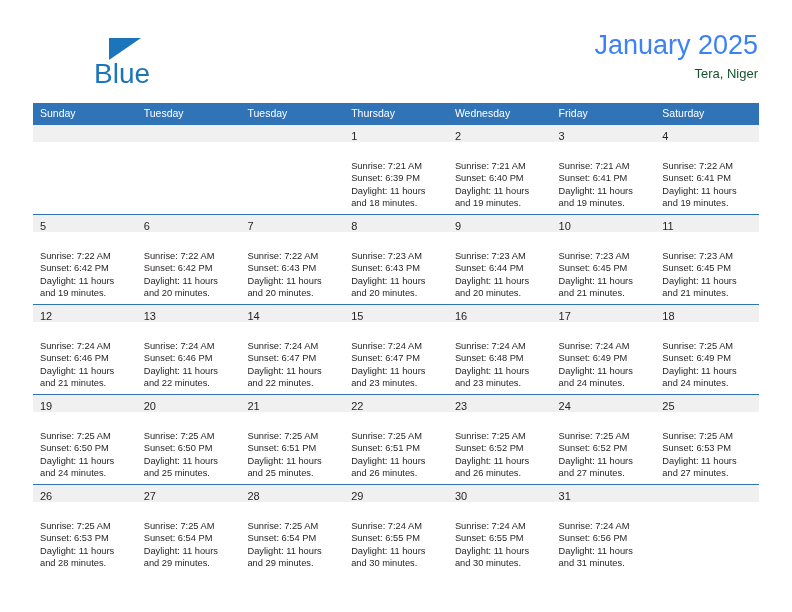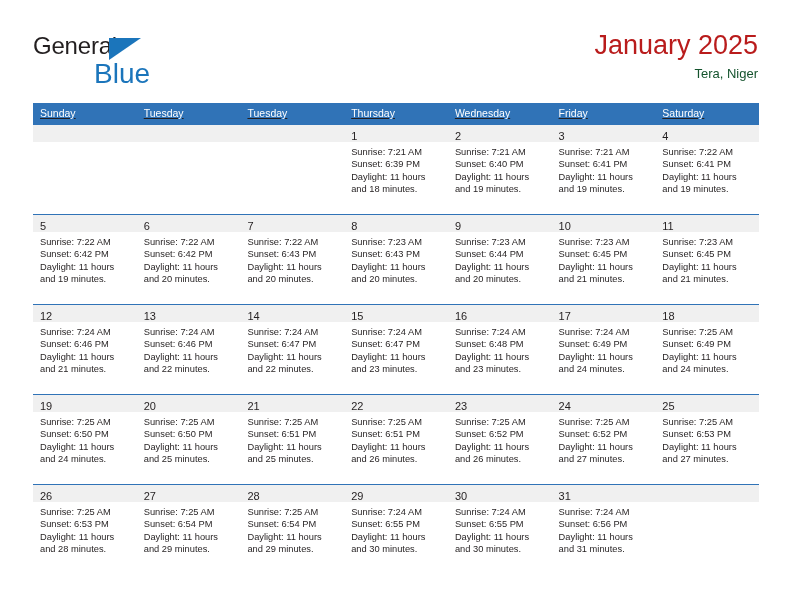--- a/index.html
+++ b/index.html
@@ -65,42 +65,41 @@
 
   .titlebox {
     position: absolute;
     right: 0;
     top: 0;
     text-align: right;
   }
   .cal-title {
     font-size: 27px;
     line-height: 34px;
-    color: #b91c1c;
+    color: #3b82f6;
     white-space: nowrap;
   }
   .cal-sub {
     margin-top: 4px;
     font-size: 13px;
     line-height: 16px;
     color: #14532d;
     white-space: nowrap;
   }
 
   
   .calendar {
     position: absolute;
     left: 33px;
     top: 103px;
     width: 726px;
   }
   .dayhead {
     display: flex;
     background: #3073b7;
-    text-decoration: underline;
   }
   .dayhead .dh {
     flex: 1 1 0;
     box-sizing: border-box;
     padding: 4px 0 5px 7px;
     font-size: 10.5px;
     line-height: 13px;
     color: #ffffff;
     white-space: nowrap;
   }
@@ -126,39 +125,38 @@
     background: #f0f0f0;
     padding: 1px 0 0 7px;
     box-sizing: border-box;
   }
   .cell .daynum {
     font-size: 11px;
     line-height: 15px;
     color: #231f20;
   }
   .cell .info {
-    padding: 4px 6px 0 7px;
+    padding: 18px 6px 0 7px;
   }
   .cell .info div {
     font-size: 9.3px;
     line-height: 12.4px;
     color: #231f20;
     white-space: nowrap;
   }
   .cell.empty .numband { background: #f0f0f0; }
 </style>
 </head>
 <body>
 
 <div class="page">
 
   <div class="topbar">
 
     <div class="brand">
-      <span class="brand-general">General</span>
       <span class="brand-tri"></span>
       <span class="brand-blue">Blue</span>
     </div>
 
     <div class="titlebox">
       <div class="cal-title">January 2025</div>
       <div class="cal-sub">Tera, Niger</div>
     </div>
 
   </div>

